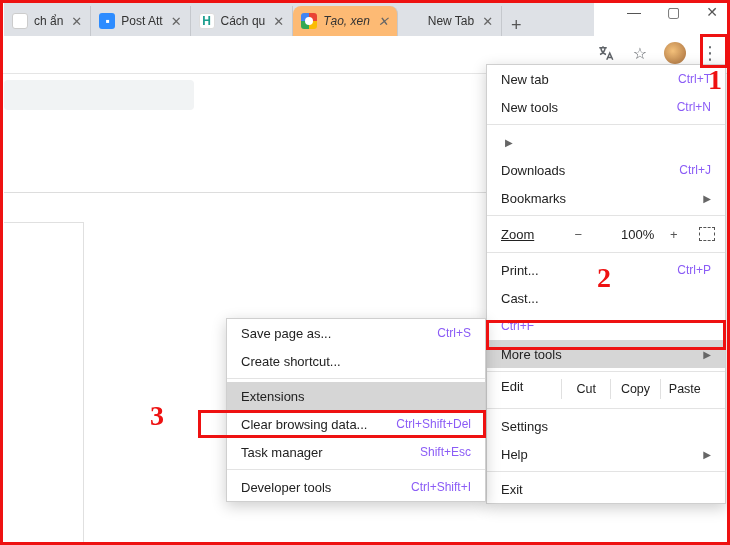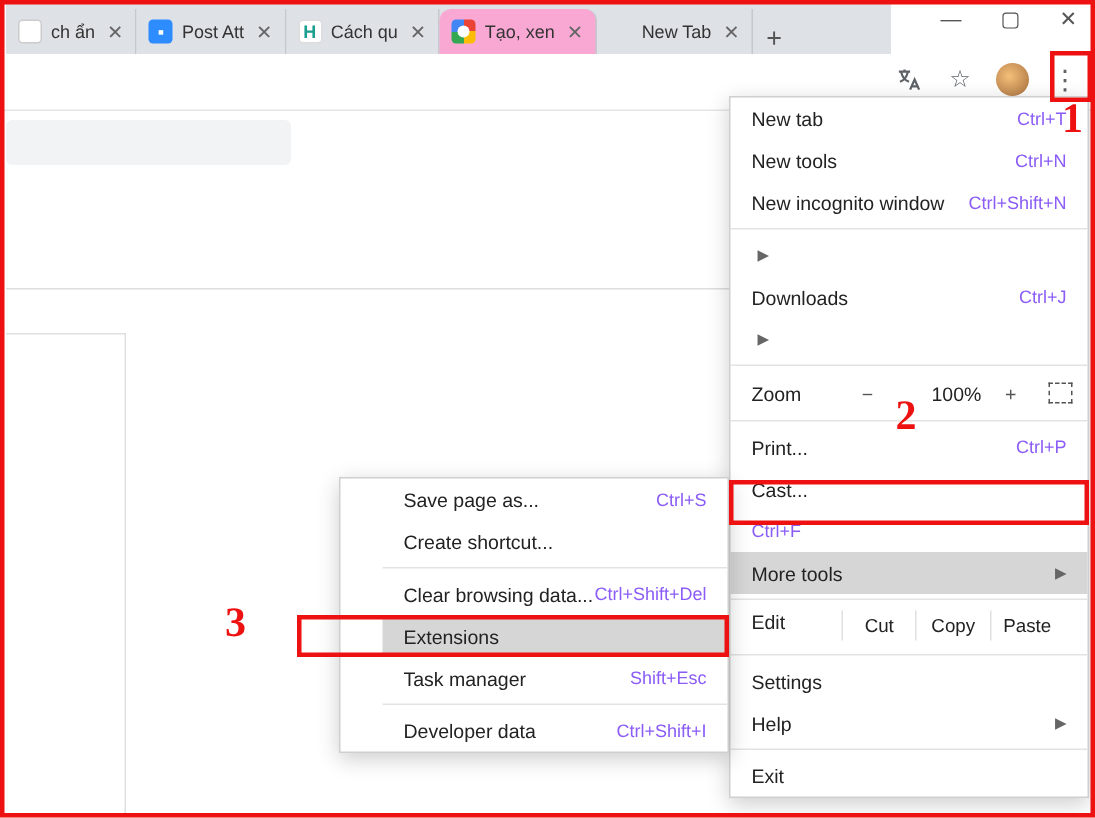--- a/index.html
+++ b/index.html
@@ -18,21 +18,21 @@
   
   .win-controls { position:absolute; top:4px; right:12px; display:flex; gap:26px; color:#555; }
   .win-controls span { font-size:14px; cursor:default; }
   
   .tabstrip { position:absolute; top:2px; left:4px; right:136px; height:34px; background:#dee1e6; display:flex; align-items:flex-end; }
   .tab {
     height:30px; display:flex; align-items:center; gap:6px; padding:0 8px;
     border-right:1px solid #c5c8cd; background:#dee1e6; min-width:0;
     font-size:12px; color:#333; position:relative;
   }
-  .tab.active { background:#f9a8d4; border-top-left-radius:8px; border-top-right-radius:8px; }
+  .tab.active { background:#fdba74; border-top-left-radius:8px; border-top-right-radius:8px;font-style:italic; }
   .tab .tclose { color:#666; font-size:13px; margin-left:2px; }
   .tab .favicon { width:16px; height:16px; display:inline-flex; align-items:center; justify-content:center; font-size:12px; border-radius:3px; }
   .fav-doc { background:#fff; border:1px solid #ccc; }
   .fav-zoom { background:#2d8cff; color:#fff; font-size:8px; }
   .fav-h { background:#fff; color:#1b9e8e; border:1px solid #ddd; font-weight:bold; }
   .fav-g {
     background: conic-gradient(#ea4335 0 25%, #fbbc05 0 50%, #34a853 0 75%, #4285f4 0 100%);
     border-radius:50%; position:relative;
   }
   .fav-g::after{content:"";position:absolute;inset:4px;background:#fff;border-radius:50%;}
@@ -55,30 +55,30 @@
   .leftpanel { position:absolute; top:222px; left:4px; width:80px; bottom:3px; border-top:1px solid #e0e0e0; border-right:1px solid #e0e0e0; }
   
   .menu { position:absolute; top:64px; right:4px; width:240px; background:#fff; border:1px solid #cfcfcf; box-shadow:0 4px 14px rgba(0,0,0,.2); }
   .mi { display:flex; align-items:center; justify-content:space-between; padding:6px 14px; height:28px; cursor:default; }
   .mi.sel { background:#d6d6d6; }
   .mi .mlabel { flex:1; white-space:nowrap; overflow:hidden; }
   .mi .msc { color:#8b5cf6; font-size:12px; }
   .mi .arrow { color:#666; font-size:10px; margin-left:4px; }
   .msep { height:1px; background:#e3e3e3; margin:3px 0; }
   .zoomrow { display:flex; align-items:center; padding:4px 10px 4px 14px; height:30px; gap:8px; }
-  .zoomrow .zlabel { width:70px; }
+  .zoomrow .zlabel { width:70px;text-decoration:underline; }
   .zoomrow .zbtn { width:22px; text-align:center; color:#555; }
   .zoomrow .zval { width:44px; text-align:center;margin-left:23px; }
   .zoomrow .full { width:18px; height:14px; border:1.5px dashed #555; }
   .editrow { display:flex; padding:4px 16px 4px 14px; height:30px; }
   .editrow .elabel { width:60px; }
   .editrow .ecell { flex:1; text-align:center; border-left:1px solid #e0e0e0; height:20px; line-height:20px; font-size:12.5px; }
   .red-box-more { position:absolute; top:320px; right:4px; width:240px; height:30px; border:3px solid #e11; pointer-events:none; }
   
-  .submenu { position:absolute; top:318px; right:244px; width:260px; background:#fff; border:1px solid #cfcfcf; box-shadow:0 4px 14px rgba(0,0,0,.2);padding-left:28px; }
+  .submenu { position:absolute; top:318px; right:244px; width:260px; background:#fff; border:1px solid #cfcfcf; box-shadow:0 4px 14px rgba(0,0,0,.2); }
   .red-box-ext { position:absolute; top:410px; left:198px; width:288px; height:28px; border:3px solid #e11; pointer-events:none; }
 </style>
 </head>
 <body>
 
 <div class="win-controls">
   <span>—</span>
   <span>▢</span>
   <span>✕</span>
 </div>
@@ -132,33 +132,30 @@
 
 <div class="menu">
   <div class="mi">
     <span class="mlabel">New tab</span>
     <span class="msc">Ctrl+T</span>
   </div>
   <div class="mi">
     <span class="mlabel">New tools</span>
     <span class="msc">Ctrl+N</span>
   </div>
-  <div class="mi">
-    <span class="mlabel">New incognito window</span>
-    <span class="msc">Ctrl+Shift+N</span>
-  </div>
   <div class="msep"></div>
   <div class="mi">
     <span class="arrow">▶</span>
   </div>
   <div class="mi">
     <span class="mlabel">Downloads</span>
     <span class="msc">Ctrl+J</span>
   </div>
   <div class="mi">
+    <span class="mlabel">Bookmarks</span>
     <span class="arrow">▶</span>
   </div>
   <div class="msep"></div>
   <div class="zoomrow">
     <span class="zlabel">Zoom</span>
     <span class="zbtn">−</span>
     <span class="zval">100%</span>
     <span class="zbtn">+</span>
     <span style="flex:1"></span>
     <span class="full"></span>
@@ -201,34 +198,34 @@
 
 <div class="submenu">
   <div class="mi">
     <span class="mlabel">Save page as...</span>
     <span class="msc">Ctrl+S</span>
   </div>
   <div class="mi">
     <span class="mlabel">Create shortcut...</span>
   </div>
   <div class="msep"></div>
+  <div class="mi sel">
+    <span class="mlabel">Extensions</span>
+  </div>
   <div class="mi">
     <span class="mlabel">Clear browsing data...</span>
     <span class="msc">Ctrl+Shift+Del</span>
   </div>
-  <div class="mi sel">
-    <span class="mlabel">Extensions</span>
-  </div>
   <div class="mi">
     <span class="mlabel">Task manager</span>
     <span class="msc">Shift+Esc</span>
   </div>
   <div class="msep"></div>
   <div class="mi">
-    <span class="mlabel">Developer data</span>
+    <span class="mlabel">Developer tools</span>
     <span class="msc">Ctrl+Shift+I</span>
   </div>
 </div>
 
 <div class="red-box-kebab"></div>
 <div class="annot annot1">1</div>
 <div class="red-box-more"></div>
 <div class="annot annot2">2</div>
 <div class="red-box-ext"></div>
 <div class="annot annot3">3</div>

